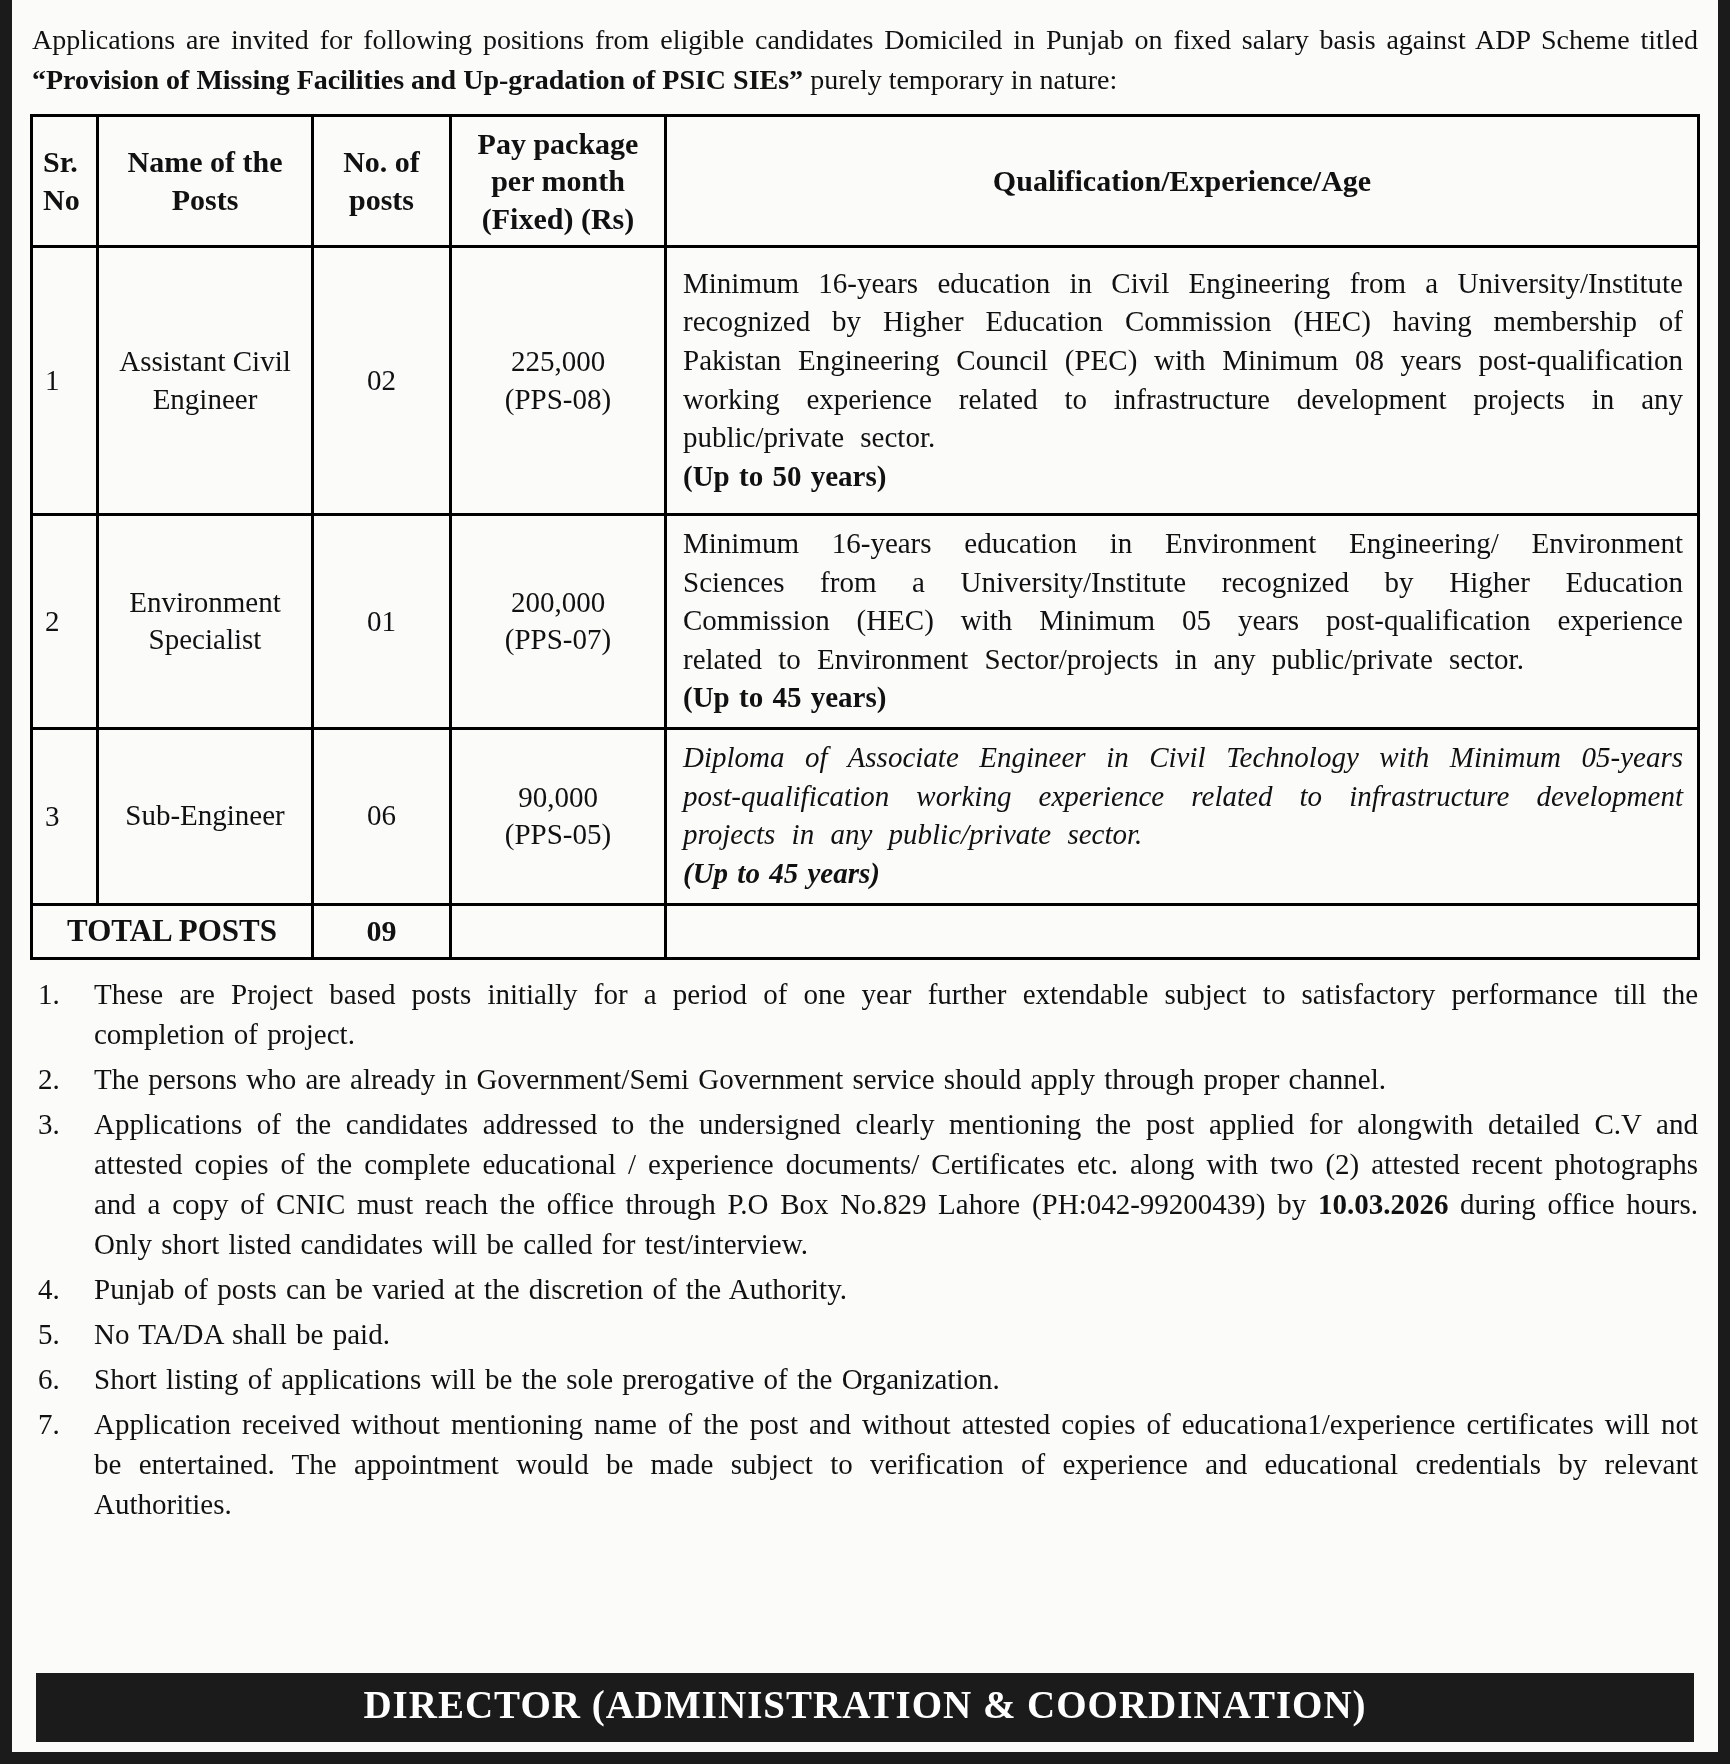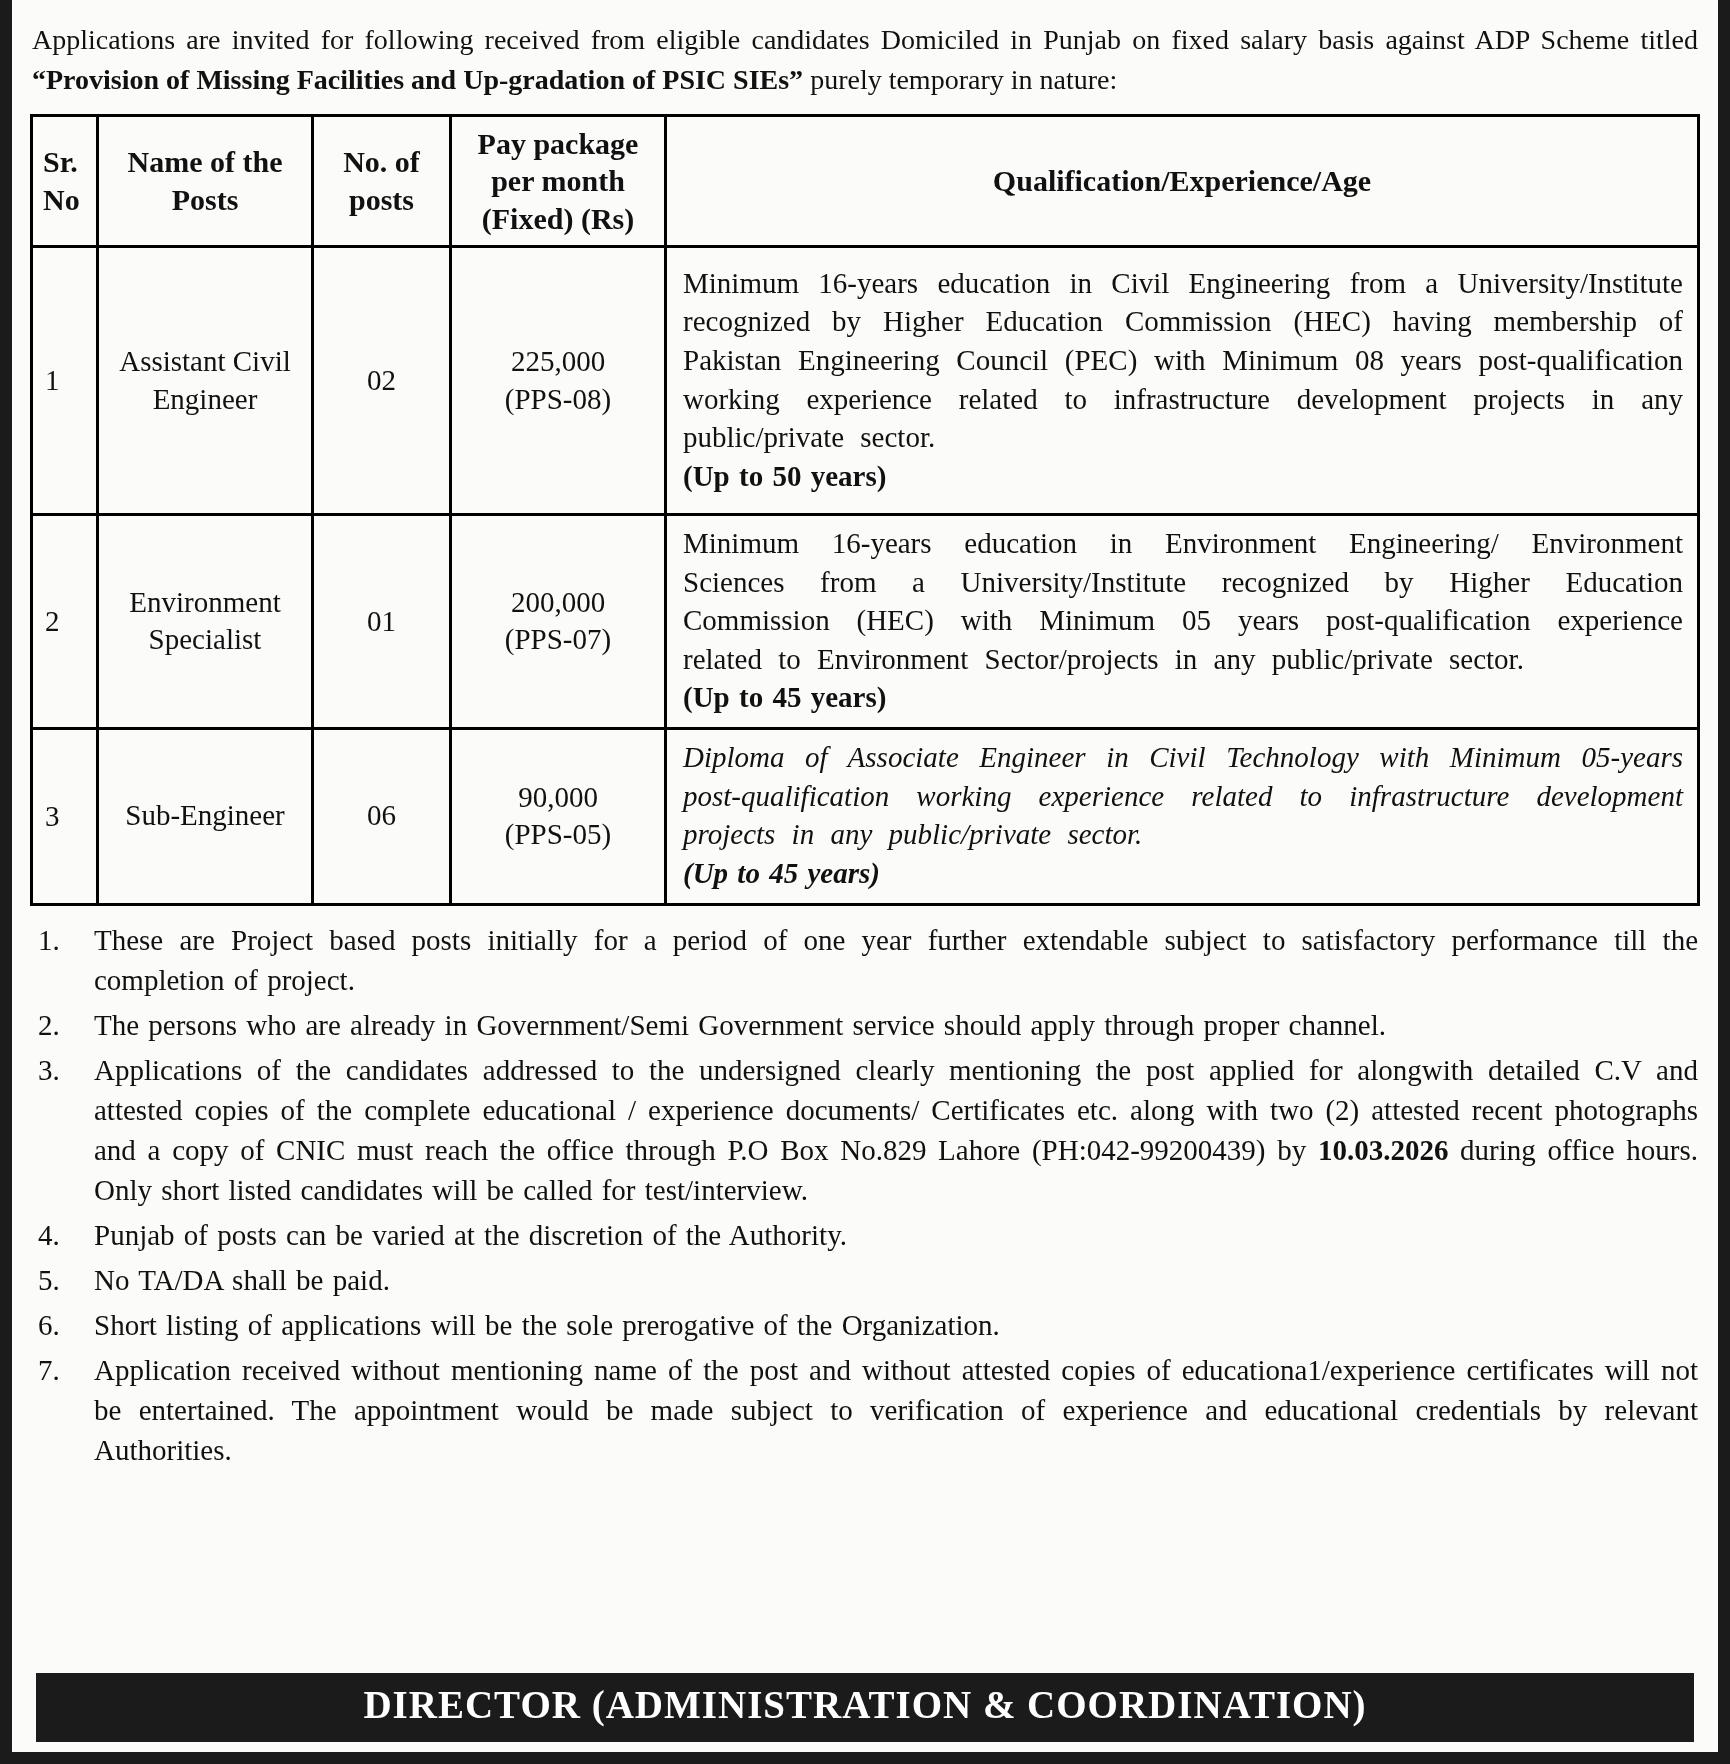--- a/index.html
+++ b/index.html
@@ -146,21 +146,21 @@
   .director-line { font-size: 39px; font-weight: bold; letter-spacing: 1px; line-height: 1.25; }
 </style>
 </head>
 <body>
 
 <div class="ad">
 
 
   <div class="paper">
 
-    <p class="intro"><span>Applications are invited for following received from eligible candidates Domiciled in Punjab on fixed salary basis against ADP Scheme titled </span><span class="b">“Provision of Missing Facilities and Up-gradation of PSIC SIEs”</span><span> purely temporary in nature:</span></p>
+    <p class="intro"><span>Applications are invited for following positions from eligible candidates Domiciled in Punjab on fixed salary basis against ADP Scheme titled </span><span class="b">“Provision of Missing Facilities and Up-gradation of PSIC SIEs”</span><span> purely temporary in nature:</span></p>
 
     <table class="posts-table">
       <colgroup>
         <col class="c-sr">
           <col class="c-name">
           <col class="c-num">
           <col class="c-pay">
           <col>
       </colgroup>
       <thead>
@@ -195,20 +195,26 @@
           <td class="qual"><span>Minimum 16-years education in Environment Engineering/ Environment Sciences from a University/Institute recognized by Higher Education Commission (HEC) with Minimum 05 years post-qualification experience related to Environment Sector/projects in any public/private sector.</span><span class="age">(Up to 45 years)</span></td>
         </tr>
         <tr class="r3">
           <td class="sr">3</td>
           <td class="name">Sub-Engineer</td>
           <td class="num">06</td>
           <td class="pay">90,000
 (PPS-05)</td>
           <td class="qual"><span>Diploma of Associate Engineer in Civil Technology with Minimum 05-years post-qualification working experience related to infrastructure development projects in any public/private sector.</span><span class="age">(Up to 45 years)</span></td>
         </tr>
+        <tr class="total-row">
+          <td class="total-label" colspan="2">TOTAL POSTS</td>
+          <td class="total-value">09</td>
+          <td></td>
+          <td></td>
+        </tr>
       </tbody>
     </table>
 
     <div class="notes">
       <div class="note">
         <span class="note-num">1.</span>
         <span class="note-text"><span>These are Project based posts initially for a period of one year further extendable subject to satisfactory performance till the completion of project.</span><span class="b"></span><span></span></span>
       </div>
       <div class="note">
         <span class="note-num">2.</span>

